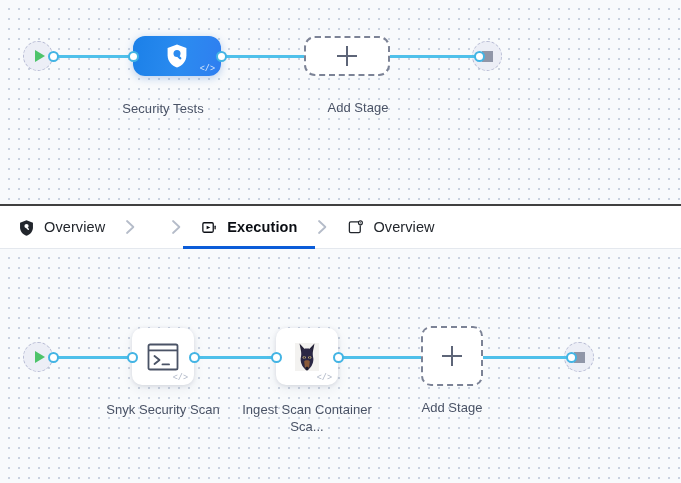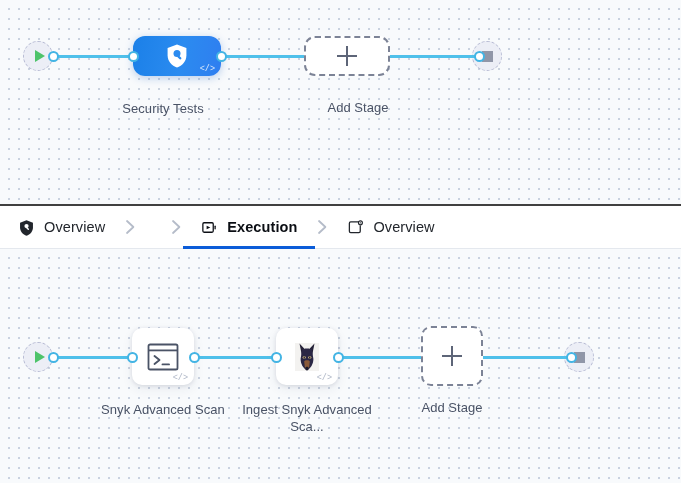--- a/index.html
+++ b/index.html
@@ -310,21 +310,21 @@
           <rect x="2.5" y="2.5" width="29" height="25" rx="1.6" fill="#ffffff" stroke="#4a5366" stroke-width="1.8"></rect>
           <path d="M2.5 8.4 H31.5" stroke="#4a5366" stroke-width="1.8"></path>
           <path d="M8.5 14 L13.5 18 L8.5 22" fill="none" stroke="#4a5366" stroke-width="1.9" stroke-linecap="round" stroke-linejoin="round"></path>
           <path d="M16.5 22.4 H23" stroke="#4a5366" stroke-width="1.9" stroke-linecap="round"></path>
         </svg>
       </div>
       <span class="code-badge">&lt;/&gt;</span>
     </div>
     <div class="port" style="left:127px; top:103px;"></div>
     <div class="port" style="left:189px; top:103px;"></div>
-    <div class="node-label" style="left:88px; top:152px; width:150px;">Snyk Advanced Scan</div>
+    <div class="node-label" style="left:88px; top:152px; width:150px;">Snyk Security Scan</div>
 
     <div class="node-card" style="left:276px; top:79px; width:62px; height:57px;">
       <div class="icon-center">
         <svg width="32" height="34" viewBox="0 0 32 34" aria-hidden="true">
           <rect x="4" y="3" width="24" height="28" fill="#f3f2f0"></rect>
 
           <path d="M8.5 3.5 L10.8 15 L13.2 8.5 Z" fill="#252238"></path>
           <path d="M23.5 3.5 L21.2 15 L18.8 8.5 Z" fill="#252238"></path>
 
           <path d="M11 10 C11 8 21 8 21 10 L22.4 19 C22.4 24 19.6 28.5 16 30.5
@@ -338,21 +338,21 @@
           <ellipse cx="13.2" cy="17.4" rx="1.6" ry="1.2" fill="#d8c08a"></ellipse>
           <ellipse cx="18.8" cy="17.4" rx="1.6" ry="1.2" fill="#d8c08a"></ellipse>
           <ellipse cx="13.2" cy="17.5" rx=".7" ry=".9" fill="#17151f"></ellipse>
           <ellipse cx="18.8" cy="17.5" rx=".7" ry=".9" fill="#17151f"></ellipse>
         </svg>
       </div>
       <span class="code-badge">&lt;/&gt;</span>
     </div>
     <div class="port" style="left:271px; top:103px;"></div>
     <div class="port" style="left:333px; top:103px;"></div>
-    <div class="node-label" style="left:240px; top:152px; width:134px;">Ingest Snyk Advanced Sca...</div>
+    <div class="node-label" style="left:240px; top:152px; width:134px;">Ingest Scan Container Sca...</div>
 
     <div class="dashed-box" style="left:421px; top:77px; width:62px; height:60px; border-radius:10px;">
       <div class="plus"></div>
     </div>
     <div class="node-label" style="left:382px; top:150px; width:140px;">Add Stage</div>
 
     <div class="port" style="left:566px; top:103px;"></div>
     <div class="term" style="left:564px; top:93px;">
       <div class="stop-sq"></div>
     </div>

